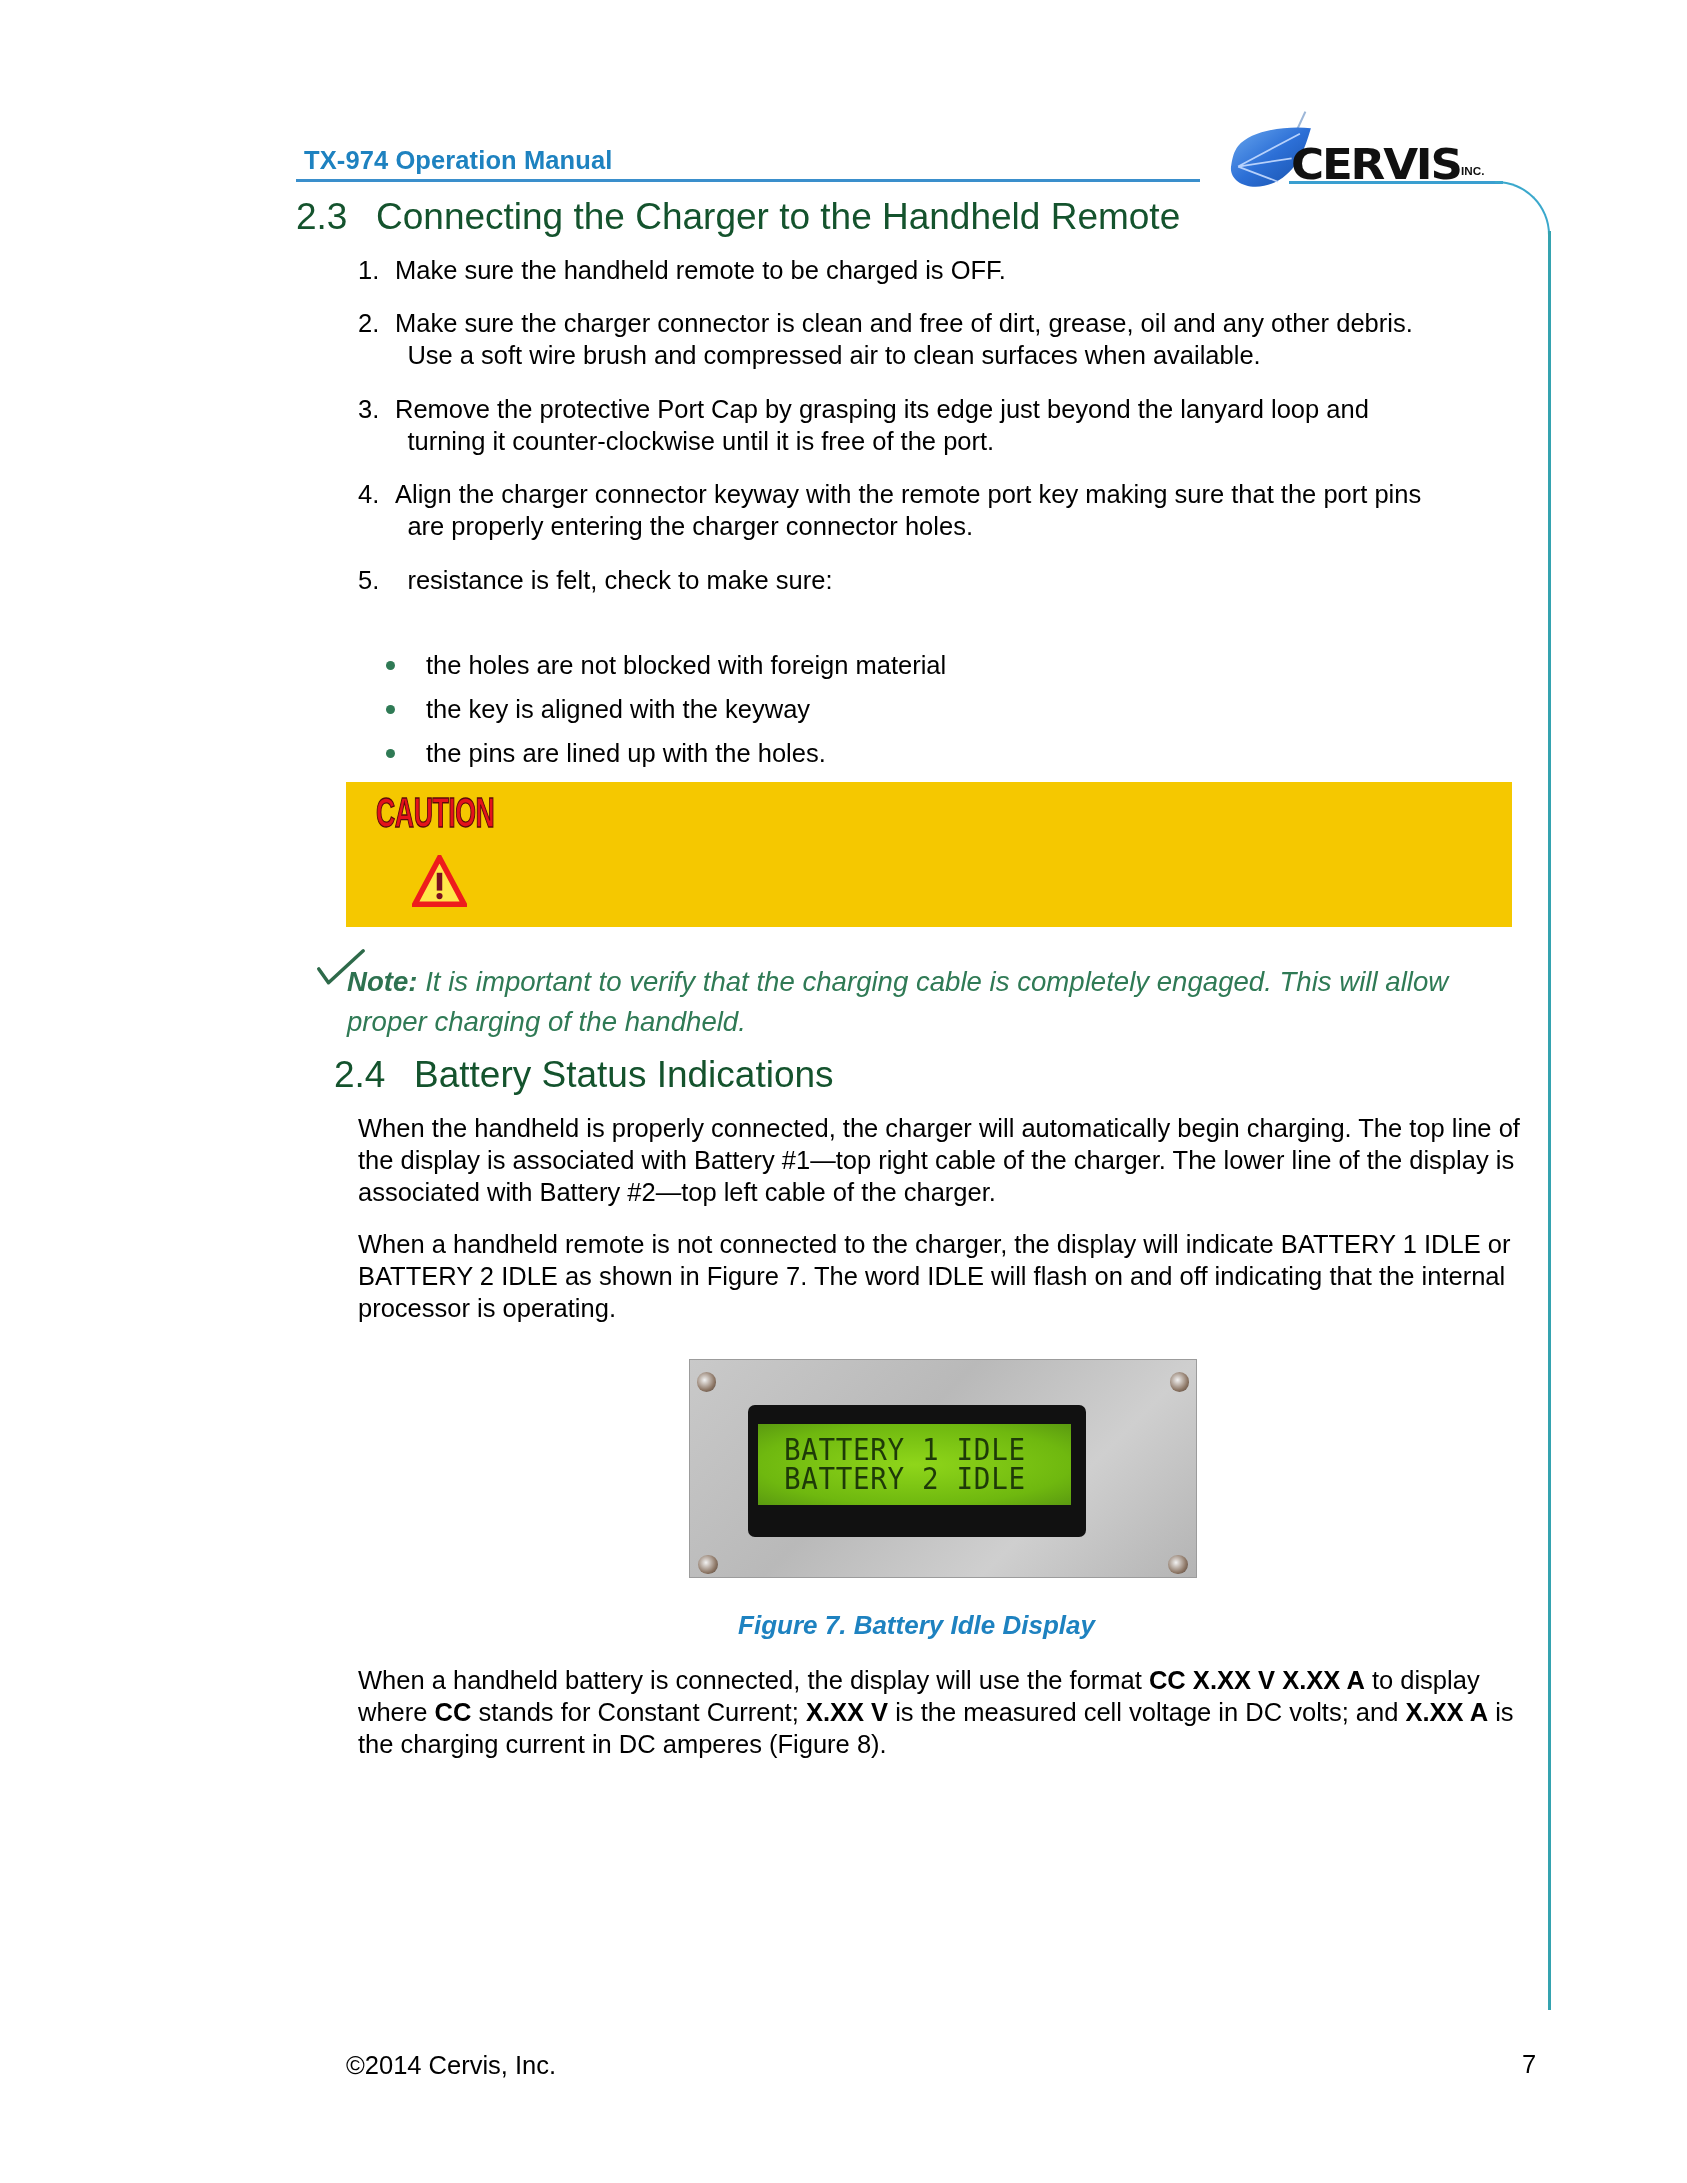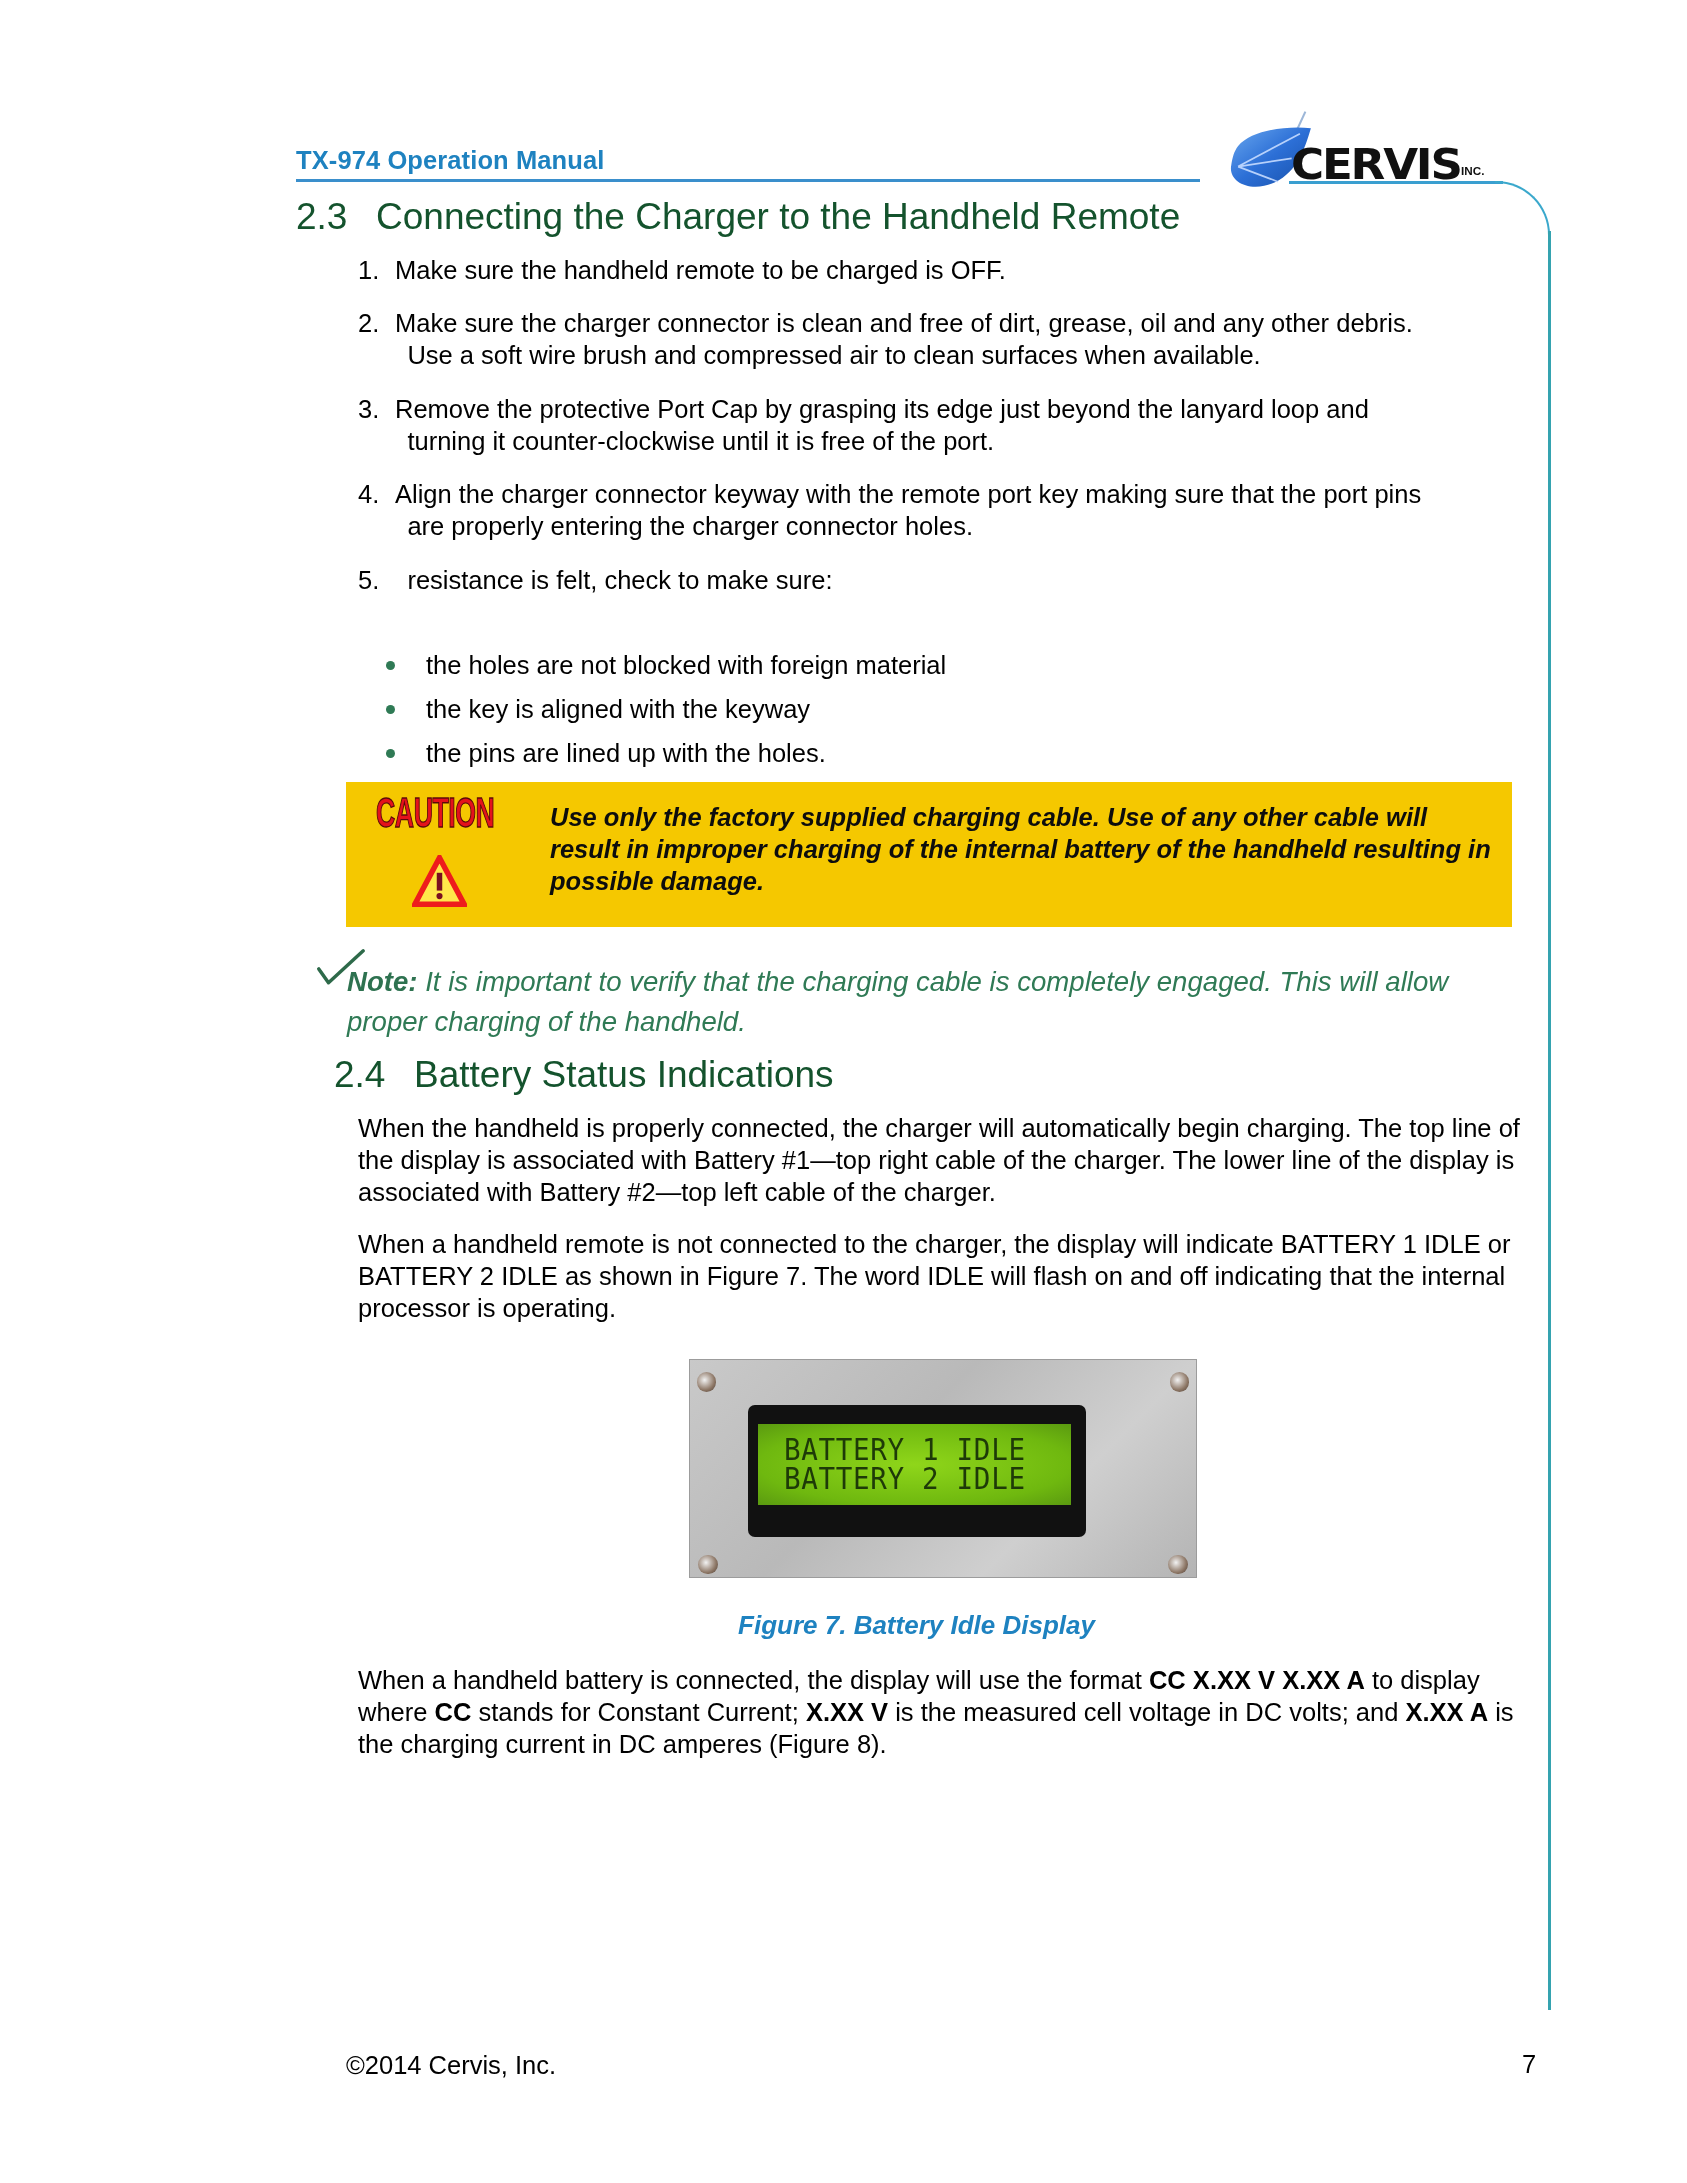--- a/index.html
+++ b/index.html
@@ -3,21 +3,21 @@
   <meta charset="utf-8">
   <style>
     html, body { margin: 0; padding: 0; background: #ffffff; }
     body {
       width: 1687px; height: 2183px; position: relative; overflow: hidden;
       font-family: "Liberation Sans", "DejaVu Sans", sans-serif; color: #000;
     }
     .abs { position: absolute; }
 
     
-    #hdr-title { left: 296px; top: 146px; font-size: 25.5px; font-weight: bold; color: #1e82c0; letter-spacing: 0.1px; }
+    #hdr-title { left: 304px; top: 146px; font-size: 25.5px; font-weight: bold; color: #1e82c0; letter-spacing: 0.1px; }
     #hdr-rule-left { left: 296px; top: 179px; width: 904px; height: 2.8px; background: #3a8fcc; }
     #hdr-rule-right { left: 1289px; top: 181px; width: 214px; height: 2.8px; background: #3a9fd0; }
     #hdr-curve { left: 1495px; top: 181px; width: 55px; height: 55px; border-top: 2.8px solid #3aa8cc; border-right: 2.8px solid #3aa8cc; border-top-right-radius: 54px; box-sizing: border-box; }
     #right-rule { left: 1548px; top: 231px; width: 2.8px; height: 1779px; background: #35a3b0; }
 
     
     #logo { left: 1223px; top: 103px; width: 289px; height: 90px; }
     #logo-mark { position: absolute; left: 0; top: 6.9px; width: 103px; height: 83px; }
     #logo-text { position: absolute; left: 68px; top: 36px; font-family: "DejaVu Sans", sans-serif; font-weight: bold; font-size: 43px; letter-spacing: -2.1px; color: #111; transform: scaleX(1.05); transform-origin: left; }
     #logo-inc { position: absolute; left: 238px; top: 61px; font-size: 11.7px; font-weight: bold; color: #111; }
@@ -147,21 +147,20 @@
   <span class="bt">the pins are lined up with the holes.</span>
 </div>
 
 <div class="abs" id="caution">
   <span id="caution-word">CAUTION</span>
   <svg id="caution-tri" viewBox="0 0 80 76">
     <polygon points="40,4 76,72 4,72" fill="#ffe84a" stroke="#ee1c1c" stroke-width="8" stroke-linejoin="miter"></polygon>
     <rect x="36" y="26" width="8" height="26" fill="#7a1020"></rect>
     <circle cx="40" cy="60" r="4.5" fill="#7a1020"></circle>
   </svg>
-  <div id="caution-text">Use only the factory supplied charging cable. Use of any other cable will result in improper charging of the internal battery of the handheld resulting in possible damage.</div>
 </div>
 
 <svg class="abs" id="note-check" viewBox="0 0 72 56">
   <path d="M4 30 L18 50 L68 4" stroke="#2e6a4a" stroke-width="5" fill="none" stroke-linecap="round" stroke-linejoin="round"></path>
 </svg>
 <div class="abs" id="note">
   <span class="lbl">Note:</span><span> It is important to verify that the charging cable is completely engaged. This will allow proper charging of the handheld.</span>
 </div>
 
 <div class="abs h2" id="h24">

